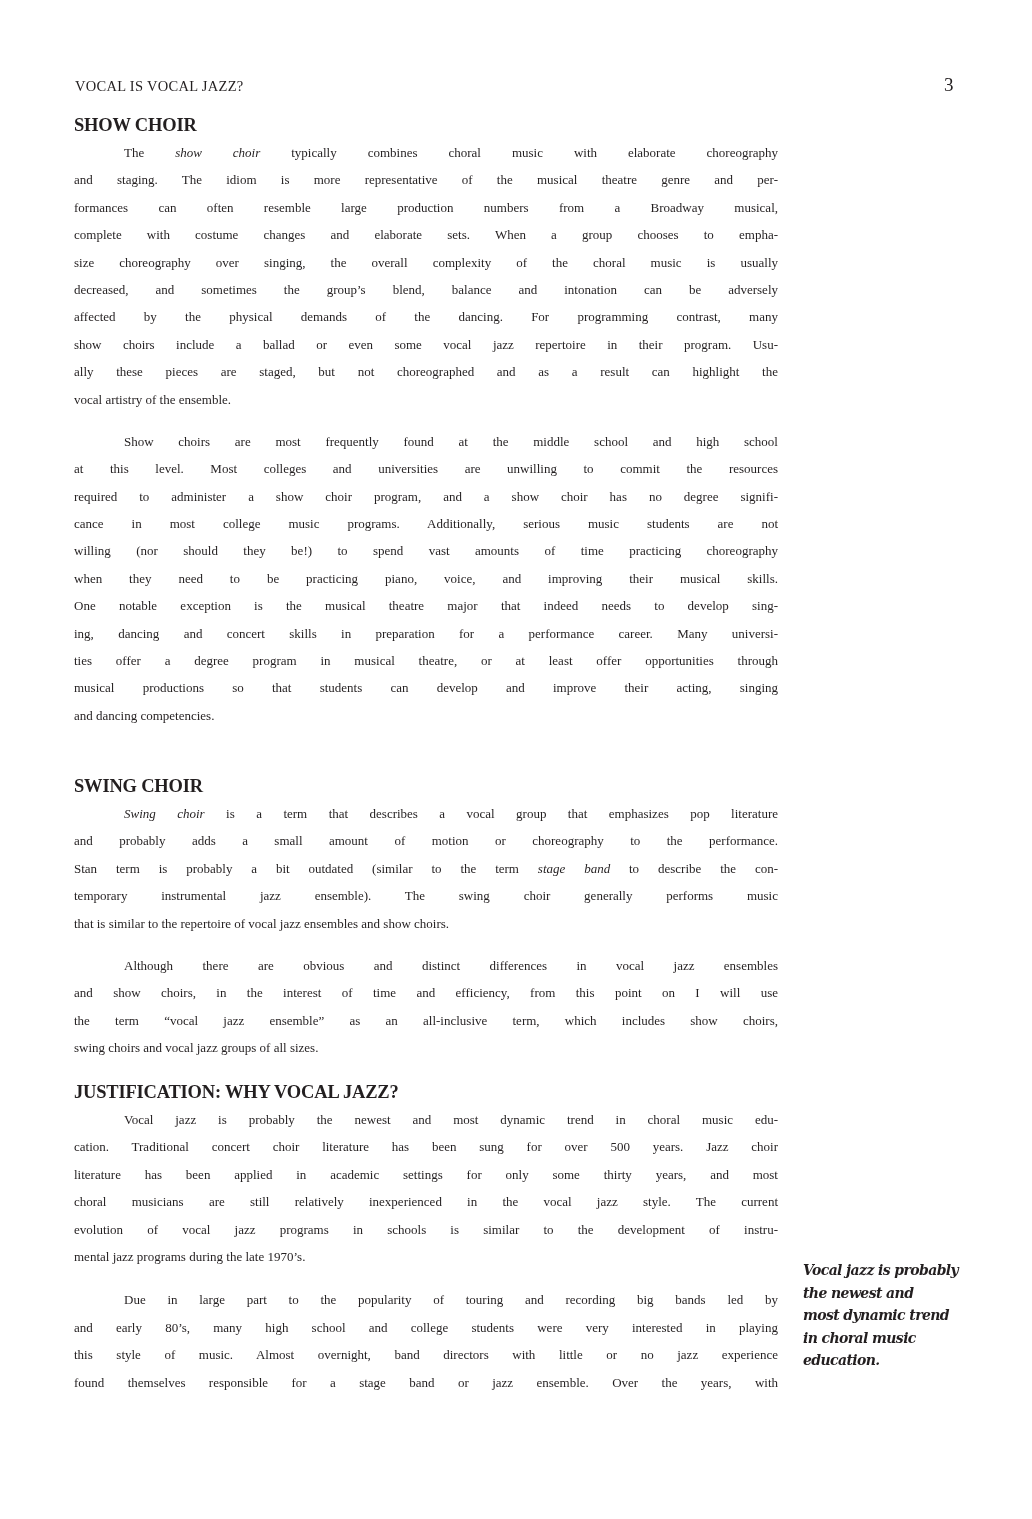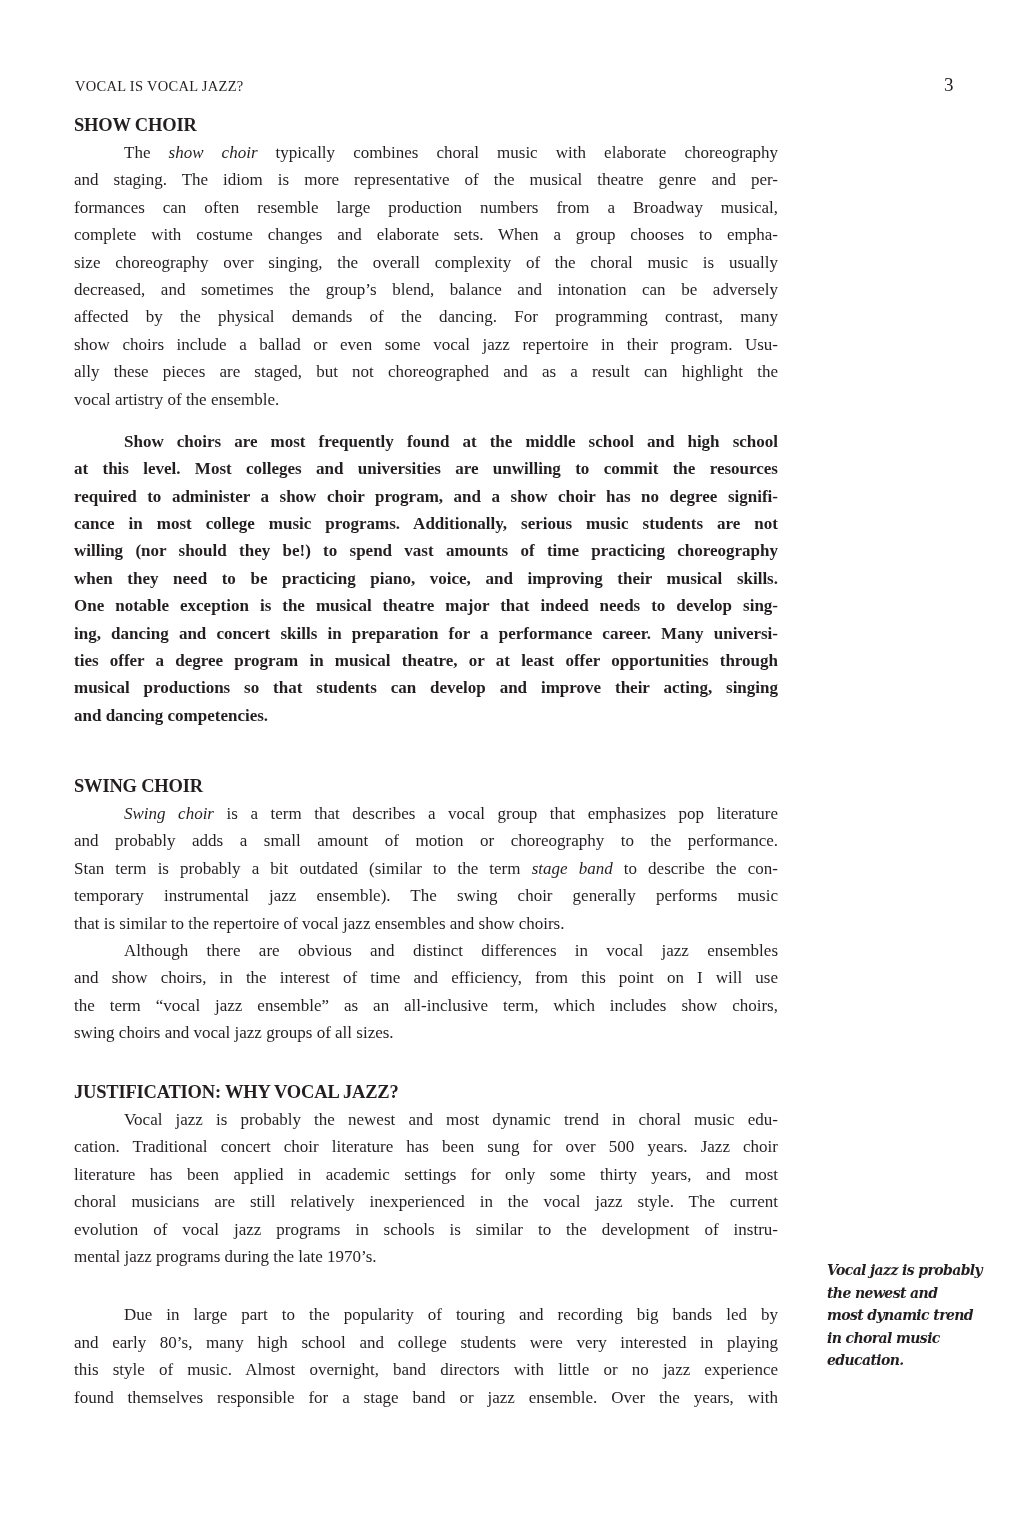--- a/index.html
+++ b/index.html
@@ -1,25 +1,25 @@
 <!DOCTYPE html>
 <html><head>
 <meta charset="utf-8">
 <style>
   html, body { margin: 0; padding: 0; background: #ffffff; }
   body { width: 1032px; height: 1519px; position: relative; overflow: hidden; color: #231f20; font-family: "Liberation Serif", "DejaVu Serif", serif; }
   .running-head { position: absolute; left: 75px; top: 78px; font-size: 14.5px; letter-spacing: 0.3px; font-variant: small-caps; }
   .page-number { position: absolute; left: 944px; top: 74px; font-size: 19px; }
   .col { position: absolute; left: 74px; width: 704px; }
   .heading { font-weight: bold; font-size: 18.5px; line-height: 27px; letter-spacing: -0.2px; }
-  .line { font-size: 17px; line-height: 27.4px; height: 27.4px; white-space: nowrap; text-align: justify; text-align-last: justify; }
+  .line { font-size: 13px; line-height: 27.4px; height: 27.4px; white-space: nowrap; text-align: justify; text-align-last: justify; }
   .line.last { text-align-last: left; }
   .line.indent { padding-left: 50px; }
   .pull-quote { position: absolute; left: 803px; top: 1259px; width: 160px; font-family: "DejaVu Serif", serif; font-style: italic; font-weight: bold; font-size: 14px; line-height: 22.5px; letter-spacing: -0.6px; color: #231f20; }
-  .pull-quote div { white-space: nowrap; margin-left: 24px; }
+  .pull-quote div { white-space: nowrap; }
   i { font-style: italic; }
 </style>
 </head>
 <body>
 
 <div class="running-head">VOCAL IS VOCAL JAZZ?</div>
 <div class="page-number">3</div>
 
 <div class="col" style="top:112px;">
     <div class="heading">SHOW CHOIR</div>
@@ -28,21 +28,21 @@
       <div class="line"><span>and staging. The idiom is more representative of the musical theatre genre and per-</span></div>
       <div class="line"><span>formances can often resemble large production numbers from a Broadway musical,</span></div>
       <div class="line"><span>complete with costume changes and elaborate sets. When a group chooses to empha-</span></div>
       <div class="line"><span>size choreography over singing, the overall complexity of the choral music is usually</span></div>
       <div class="line"><span>decreased, and sometimes the group’s blend, balance and intonation can be adversely</span></div>
       <div class="line"><span>affected by the physical demands of the dancing. For programming contrast, many</span></div>
       <div class="line"><span>show choirs include a ballad or even some vocal jazz repertoire in their program. Usu-</span></div>
       <div class="line"><span>ally these pieces are staged, but not choreographed and as a result can highlight the</span></div>
       <div class="line last"><span>vocal artistry of the ensemble.</span></div>
     </div>
-    <div style="margin-top: 15px; font-weight: bold;">
+    <div style="margin-top: 15px;">
       <div class="line indent"><span>Show choirs are most frequently found at the middle school and high school</span></div>
       <div class="line"><span>at this level. Most colleges and universities are unwilling to commit the resources</span></div>
       <div class="line"><span>required to administer a show choir program, and a show choir has no degree signifi-</span></div>
       <div class="line"><span>cance in most college music programs. Additionally, serious music students are not</span></div>
       <div class="line"><span>willing (nor should they be!) to spend vast amounts of time practicing choreography</span></div>
       <div class="line"><span>when they need to be practicing piano, voice, and improving their musical skills.</span></div>
       <div class="line"><span>One notable exception is the musical theatre major that indeed needs to develop sing-</span></div>
       <div class="line"><span>ing, dancing and concert skills in preparation for a performance career. Many universi-</span></div>
       <div class="line"><span>ties offer a degree program in musical theatre, or at least offer opportunities through</span></div>
       <div class="line"><span>musical productions so that students can develop and improve their acting, singing</span></div>
@@ -51,38 +51,38 @@
   </div>
 <div class="col" style="top:773px;">
     <div class="heading">SWING CHOIR</div>
     <div>
       <div class="line indent"><span></span><i>Swing choir</i><span> is a term that describes a vocal group that emphasizes pop literature</span></div>
       <div class="line"><span>and probably adds a small amount of motion or choreography to the performance.</span></div>
       <div class="line"><span>Stan term is probably a bit outdated (similar to the term </span><i>stage band</i><span> to describe the con-</span></div>
       <div class="line"><span>temporary instrumental jazz ensemble). The swing choir generally performs music</span></div>
       <div class="line last"><span>that is similar to the repertoire of vocal jazz ensembles and show choirs.</span></div>
     </div>
-    <div style="">
+    <div style="margin-top: 15px;">
       <div class="line indent"><span>Although there are obvious and distinct differences in vocal jazz ensembles</span></div>
       <div class="line"><span>and show choirs, in the interest of time and efficiency, from this point on I will use</span></div>
       <div class="line"><span>the term “vocal jazz ensemble” as an all-inclusive term, which includes show choirs,</span></div>
       <div class="line last"><span>swing choirs and vocal jazz groups of all sizes.</span></div>
     </div>
   </div>
 <div class="col" style="top:1079px;">
     <div class="heading">JUSTIFICATION: WHY VOCAL JAZZ?</div>
     <div>
       <div class="line indent"><span>Vocal jazz is probably the newest and most dynamic trend in choral music edu-</span></div>
       <div class="line"><span>cation. Traditional concert choir literature has been sung for over 500 years. Jazz choir</span></div>
       <div class="line"><span>literature has been applied in academic settings for only some thirty years, and most</span></div>
       <div class="line"><span>choral musicians are still relatively inexperienced in the vocal jazz style. The current</span></div>
       <div class="line"><span>evolution of vocal jazz programs in schools is similar to the development of instru-</span></div>
       <div class="line last"><span>mental jazz programs during the late 1970’s.</span></div>
     </div>
-    <div style="margin-top: 31px;">
+    <div style="margin-top: 16px;">
       <div class="line indent"><span>Due in large part to the popularity of touring and recording big bands led by</span></div>
       <div class="line"><span>and early 80’s, many high school and college students were very interested in playing</span></div>
       <div class="line"><span>this style of music. Almost overnight, band directors with little or no jazz experience</span></div>
       <div class="line"><span>found themselves responsible for a stage band or jazz ensemble. Over the years, with</span></div>
     </div>
   </div>
 
 <div class="pull-quote" id="pull-quote">
     <div>Vocal jazz is probably</div>
     <div>the newest and</div>

